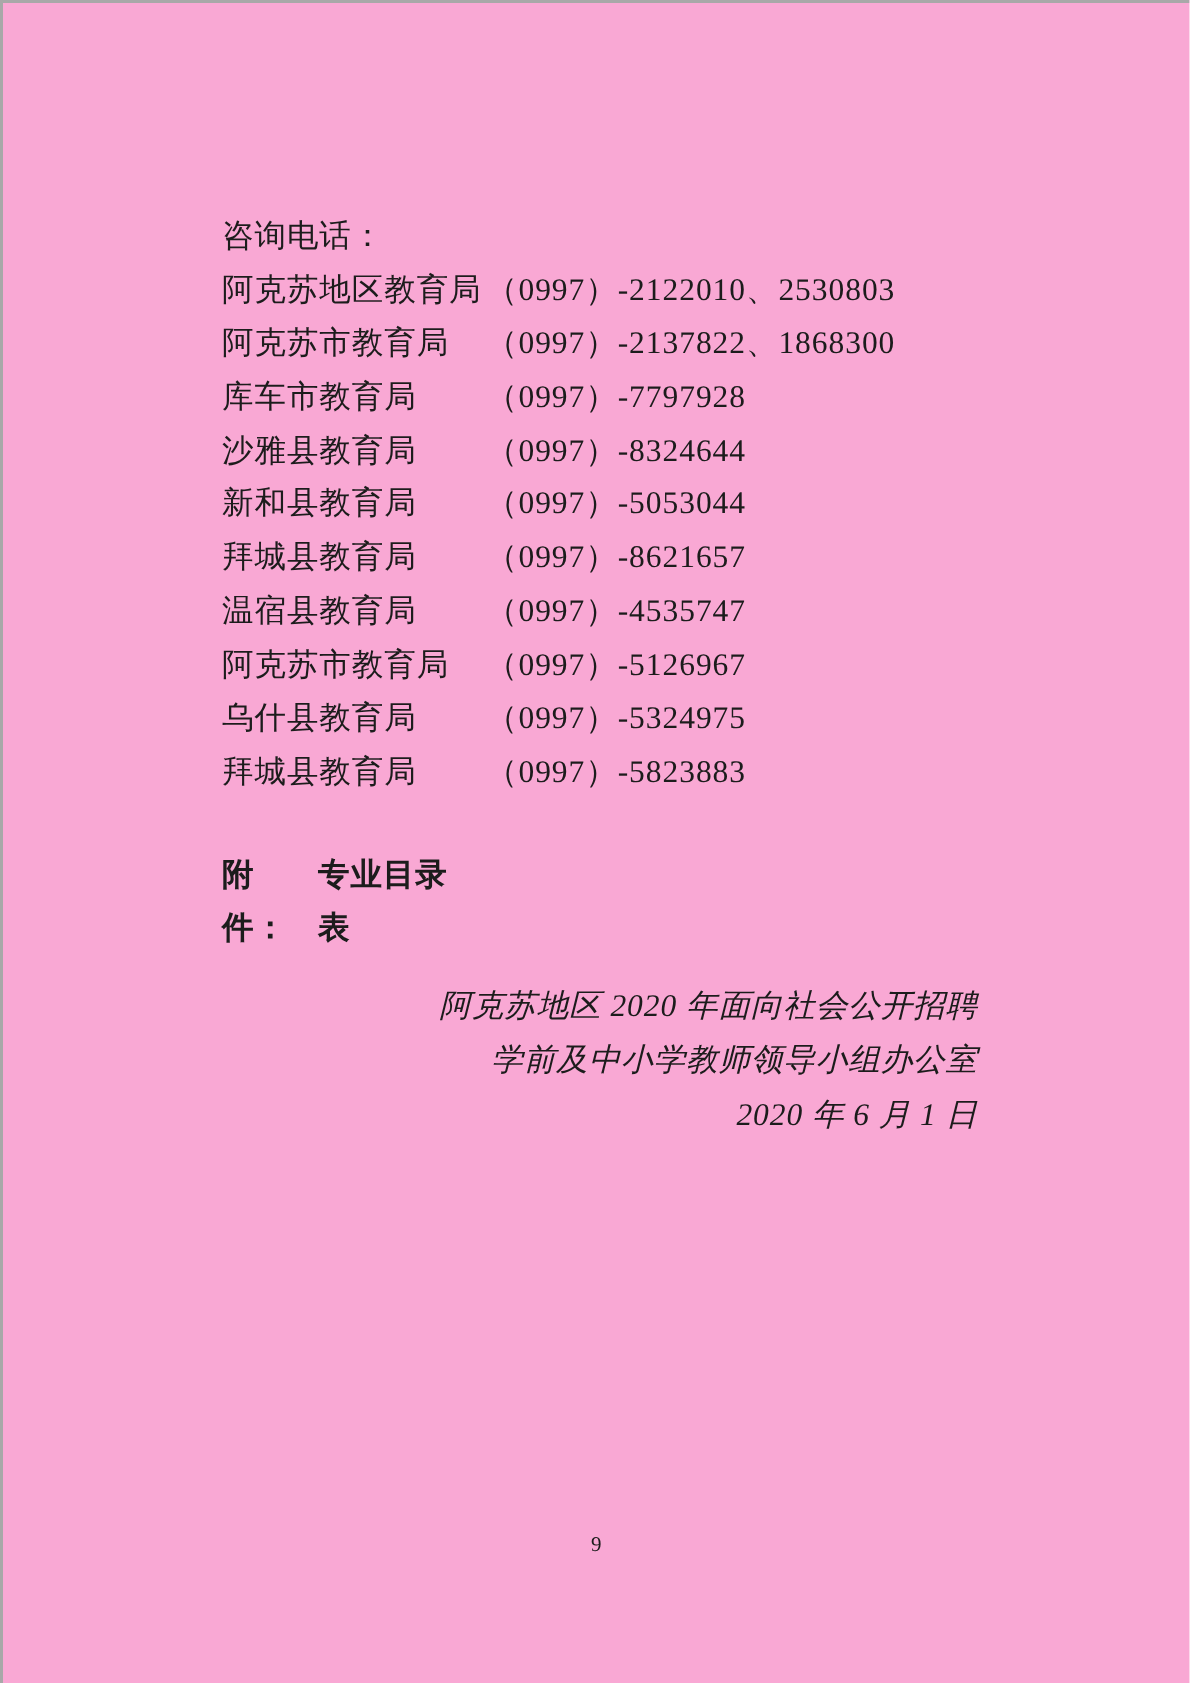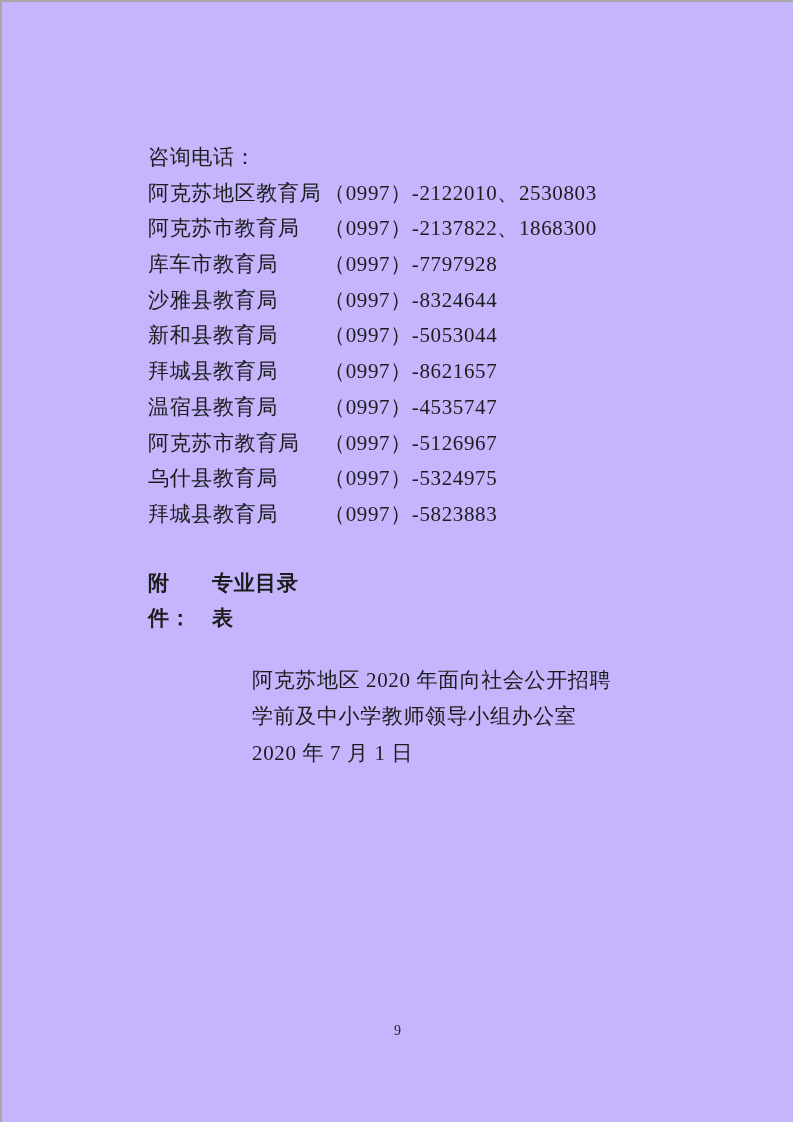--- a/index.html
+++ b/index.html
@@ -5,21 +5,21 @@
   html, body {
     margin: 0;
     padding: 0;
     background: #ffffff;
   }
   .page {
     position: relative;
     width: 793px;
     height: 1122px;
     box-sizing: border-box;
-    background: #c4b5fd;
+    background: #f9a8d4;
     border-top: 2px solid #a8a8a8;
     border-left: 2px solid #a8a8a8;
     font-family: "Liberation Serif", "DejaVu Serif", serif;
     color: #1c1c1c;
     font-size: 21px;
     letter-spacing: 0.03em;
     overflow: hidden;
   }
   .content {
     padding: 138px 70px 0 146px;
@@ -41,24 +41,25 @@
   .att-label {
     flex: 0 0 auto;
     width: 64px;
     height: 35.7px;
     line-height: 35.7px;
   }
   .att-lines {
     flex: 1 1 auto;
   }
   .signature {
-    margin-top: 25px;
+    margin-top: 15px;
     margin-left: 104px;
     width: 400px;
-    text-align: left;
+    text-align: right;
+    font-style: italic;
   }
   .signature .line {
     height: 36.4px;
     line-height: 36.4px;
   }
   .page-number {
     position: absolute;
     top: 1021px;
     left: 0;
     width: 100%;
@@ -110,19 +111,19 @@
       <span class="att-label">附件：</span>
       <div class="att-lines">
         <div class="line">专业目录</div>
         <div class="line">表</div>
       </div>
     </div>
 
     <div class="signature">
       <div class="line">阿克苏地区 2020 年面向社会公开招聘</div>
       <div class="line">学前及中小学教师领导小组办公室</div>
-      <div class="line">2020 年 7 月 1 日</div>
+      <div class="line">2020 年 6 月 1 日</div>
     </div>
 
   </div>
 
   <div class="page-number">9</div>
 </div>
 
 </body></html>

